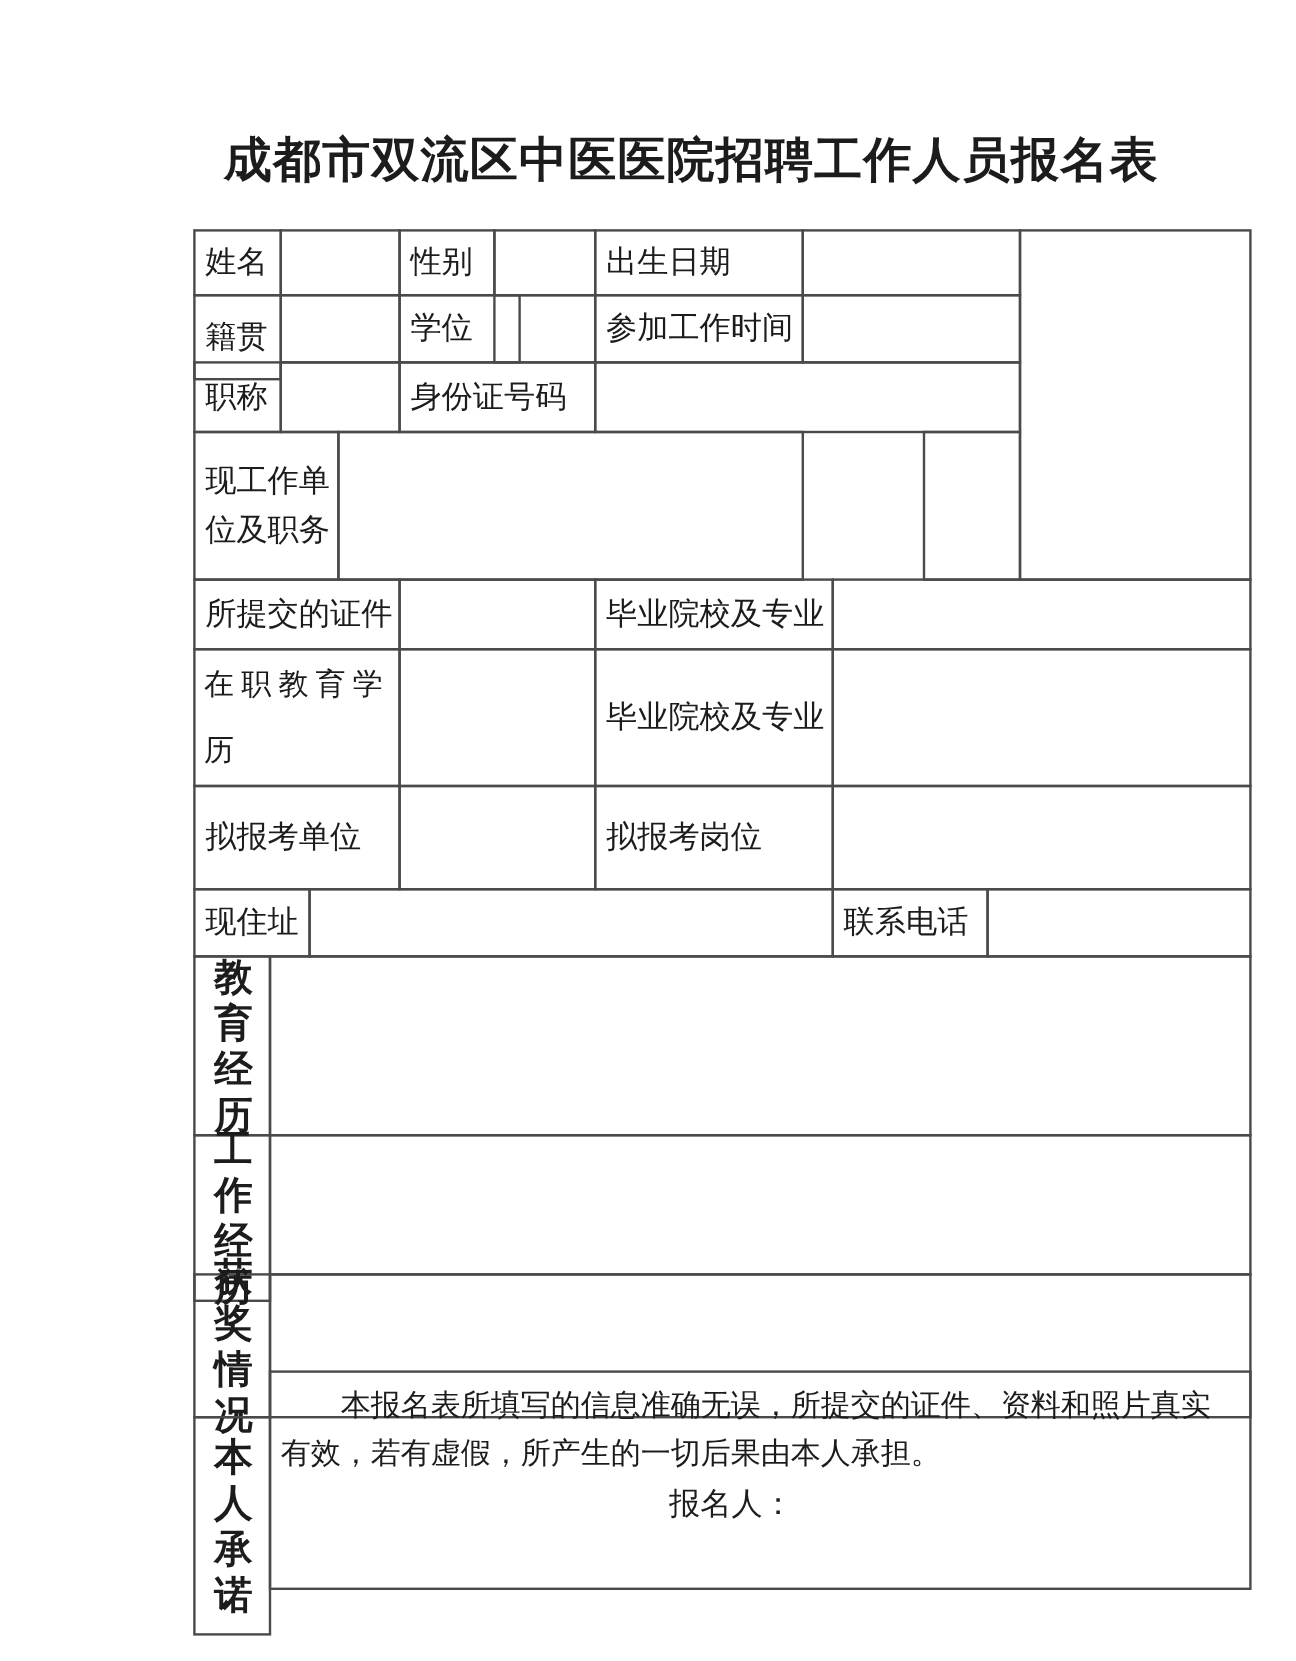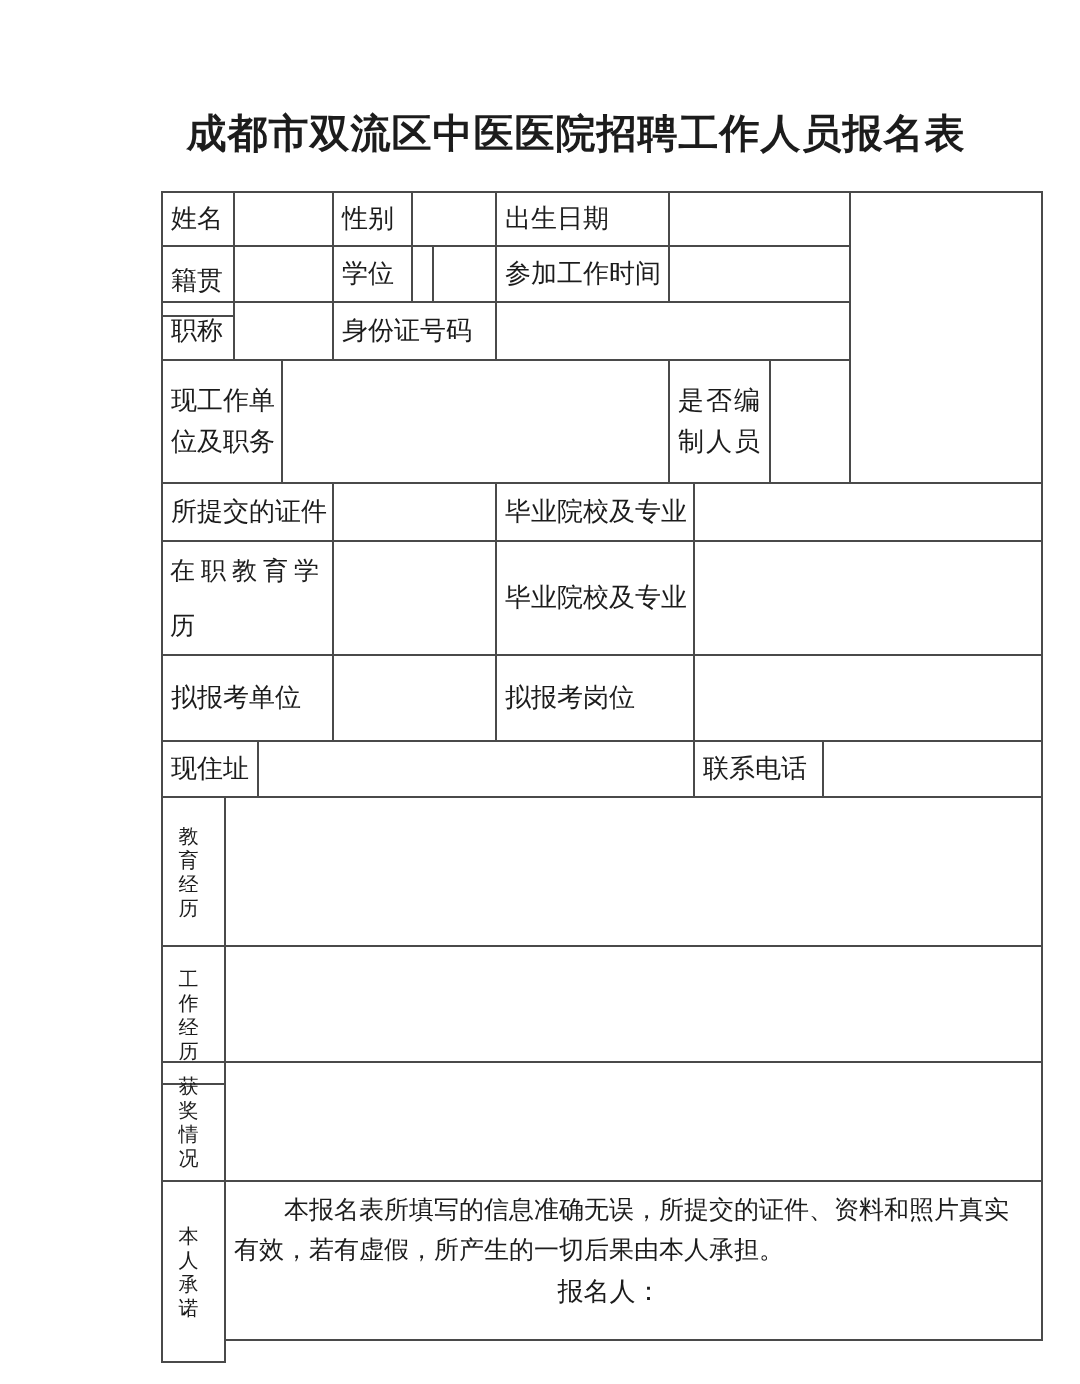--- a/index.html
+++ b/index.html
@@ -21,21 +21,21 @@
     font-size:26px; line-height:1.35;
   }
   .lb { padding-left:8px; padding-right:4px; }
   .wrap { word-break:break-all; }
   .lh155 { line-height:1.55; }
   .spaced { letter-spacing:6px; font-size:25px; line-height:2.2; padding-left:7px; }
   .ls2 { letter-spacing:2px; }
   .vlab { justify-content:center; }
   .vtxt {
     display:block; width:30px; word-break:break-all;
-    line-height:1.2; font-size:20px;
+    text-align:center; line-height:1.2; font-size:32px;font-weight:bold;
   }
   .blockcell { display:block; }
   .statement {
     margin:8px 12px 0 8px; text-indent:2em;
     font-size:25px; line-height:1.6;
   }
   .signer { margin-top:4px; margin-right:60px; text-align:center; font-size:26px; }
   .dateline { margin-top:26px; text-align:right; padding-right:100px; font-size:26px; }
 </style>
 </head>
@@ -61,21 +61,20 @@
     <div class="c lb" style="left:334px;top:54px;width:175px;height:58px">参加工作时间</div>
     <div class="c" style="left:507px;top:54px;width:183px;height:58px"></div>
 
     <div class="c lb" style="left:0;top:110px;width:74px;height:60px">职称</div>
     <div class="c" style="left:72px;top:110px;width:101px;height:60px"></div>
     <div class="c lb" style="left:171px;top:110px;width:165px;height:60px">身份证号码</div>
     <div class="c" style="left:334px;top:110px;width:356px;height:60px"></div>
 
     <div class="c lb wrap lh155" style="left:0;top:168px;width:122px;height:125px">现工作单位及职务</div>
     <div class="c" style="left:120px;top:168px;width:389px;height:125px"></div>
-    <div class="c lb wrap lh155 ls2" style="left:507px;top:168px;width:103px;height:125px">是否编制人员</div>
     <div class="c" style="left:608px;top:168px;width:82px;height:125px"></div>
 
     <div class="c" style="left:688px;top:0;width:194px;height:293px"></div>
 
     <div class="c lb" style="left:0;top:291px;width:173px;height:60px">所提交的证件</div>
     <div class="c" style="left:171px;top:291px;width:165px;height:60px"></div>
     <div class="c lb" style="left:334px;top:291px;width:200px;height:60px">毕业院校及专业</div>
     <div class="c" style="left:532px;top:291px;width:350px;height:60px"></div>
 
     <div class="c lb wrap spaced" style="left:0;top:349px;width:173px;height:116px">在职教育学历</div>
@@ -104,19 +103,19 @@
     <div class="c" style="left:63px;top:754px;width:819px;height:118px"></div>
 
     <div class="c vlab" style="left:0;top:870px;width:65px;height:121px">
       <span class="vtxt">获奖情况</span>
     </div>
     <div class="c" style="left:63px;top:870px;width:819px;height:121px"></div>
 
     <div class="c vlab" style="left:0;top:989px;width:65px;height:183px">
       <span class="vtxt">本人承诺</span>
     </div>
-    <div class="c blockcell" style="left:63px;top:989px;width:819px;height:161px">
+    <div class="c blockcell" style="left:63px;top:951px;width:819px;height:183px">
       <div class="statement">本报名表所填写的信息准确无误，所提交的证件、资料和照片真实有效，若有虚假，所产生的一切后果由本人承担。</div>
       <div class="signer">报名人：</div>
     </div>
 
   </div>
 </div>
 
 </body></html>

